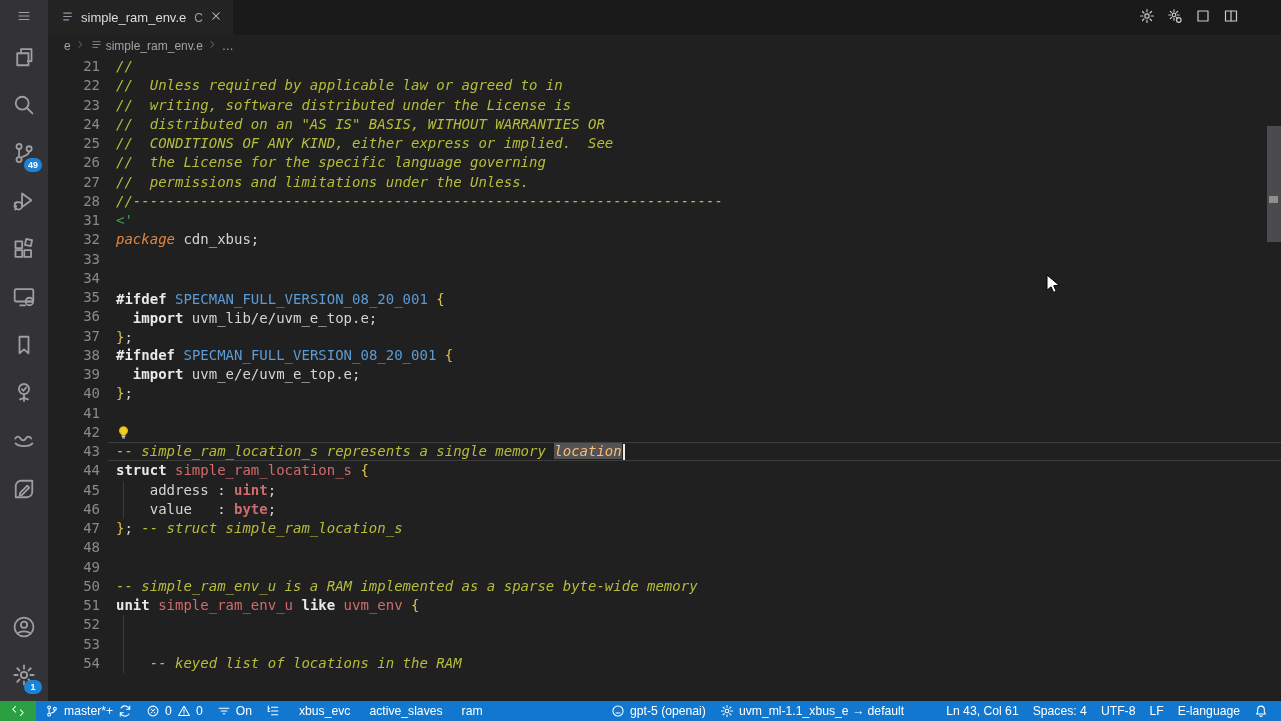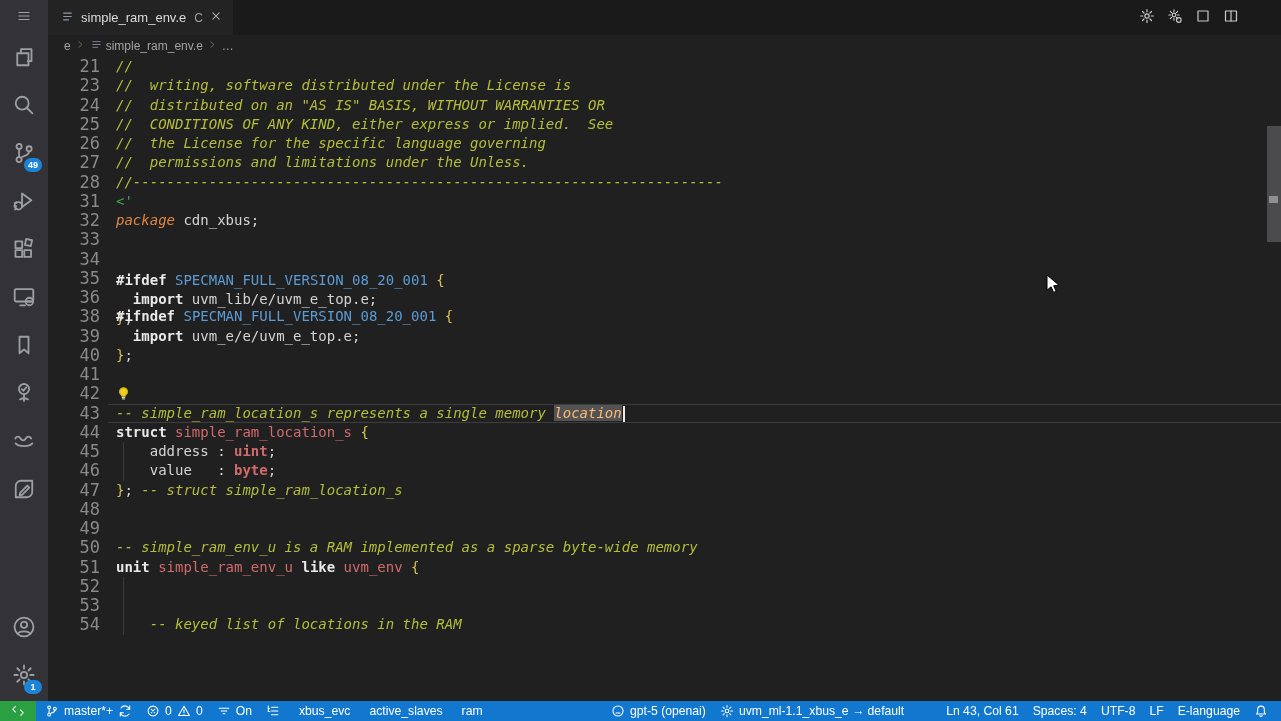--- a/index.html
+++ b/index.html
@@ -26,21 +26,21 @@
   .tabstrip .actions svg{width:16px;height:16px;}
   
   .bcrumb{grid-column:2;grid-row:2;background:#202021;display:flex;align-items:center;color:#a2a2a2;font-size:12px;padding-left:16px;gap:3px;}
   .bcrumb svg{width:13px;height:13px;color:#7d8694;}
   .bcrumb .chev svg{color:#6d6d6d;}
   .bc-item{display:flex;align-items:center;gap:3px;cursor:pointer;}
   
   .editor{grid-column:2;grid-row:3;position:relative;overflow:hidden;background:#202021;}
   .code{position:absolute;top:0;left:0;right:0;}
   .crow{display:flex;height:19.26px;font-family:"DejaVu Sans Mono",monospace;font-size:14px;line-height:19.26px;}
-  .gut{flex:none;width:60px;text-align:right;padding-right:8px;box-sizing:border-box;color:#8a8a8a;font-size:17px;}
+  .gut{flex:none;width:60px;text-align:right;padding-right:8px;box-sizing:border-box;color:#8a8a8a;font-size:14px;}
   .ct{flex:1;padding-left:8px;white-space:pre;position:relative;color:#d4d4d4;}
   .crow.range .ct{background:#4d4f52;margin-top:21px;}
   .crow.cur .ct{box-shadow:inset 0 1px 0 #3d3d3d, inset 0 -1px 0 #3d3d3d;}
   .guide{position:absolute;left:15px;top:0;bottom:0;width:1px;background:#3a3a3a;}
   .tok-cm{color:#b5bd39;font-style:italic;}
   .tok-cmh{color:#fdba74;font-style:italic;background:#535353;}
   .tok-kw{color:#e9e9e9;font-weight:bold;}
   .tok-ty{color:#d16b6b;}
   .tok-tyb{color:#d16b6b;font-weight:bold;}
   .tok-c{color:#5c9bd4;}
@@ -234,20 +234,24 @@
       </span>
     </div>
 
   <div class="editor">
     <div class="code" id="code">
         <div class="crow">
           <span class="gut">21</span>
           <span class="ct"><span class="tok-cm">//</span></span>
         </div>
         <div class="crow">
+          <span class="gut">22</span>
+          <span class="ct"><span class="tok-cm">//  Unless required by applicable law or agreed to in</span></span>
+        </div>
+        <div class="crow">
           <span class="gut">23</span>
           <span class="ct"><span class="tok-cm">//  writing, software distributed under the License is</span></span>
         </div>
         <div class="crow">
           <span class="gut">24</span>
           <span class="ct"><span class="tok-cm">//  distributed on an "AS IS" BASIS, WITHOUT WARRANTIES OR</span></span>
         </div>
         <div class="crow">
           <span class="gut">25</span>
           <span class="ct"><span class="tok-cm">//  CONDITIONS OF ANY KIND, either express or implied.  See</span></span>
@@ -280,20 +284,24 @@
           <span class="gut">34</span>
           <span class="ct"><span class="tok-kw">#ifdef</span><span class="tok-p"> </span><span class="tok-c">SPECMAN_FULL_VERSION_08_20_001</span><span class="tok-p"> </span><span class="tok-br">{</span></span>
         </div>
         <div class="crow range">
           <span class="gut">35</span>
           <span class="ct"><span class="tok-p">  </span><span class="tok-kw">import</span><span class="tok-p"> uvm_lib/e/uvm_e_top.e;</span></span>
         </div>
         <div class="crow range">
           <span class="gut">36</span>
           <span class="ct"><span class="tok-br">}</span><span class="tok-p">;</span></span>
+        </div>
+        <div class="crow">
+          <span class="gut">37</span>
+          <span class="ct"></span>
         </div>
         <div class="crow">
           <span class="gut">38</span>
           <span class="ct"><span class="tok-kw">#ifndef</span><span class="tok-p"> </span><span class="tok-c">SPECMAN_FULL_VERSION_08_20_001</span><span class="tok-p"> </span><span class="tok-br">{</span></span>
         </div>
         <div class="crow">
           <span class="gut">39</span>
           <span class="ct"><span class="tok-p">  </span><span class="tok-kw">import</span><span class="tok-p"> uvm_e/e/uvm_e_top.e;</span></span>
         </div>
         <div class="crow">

